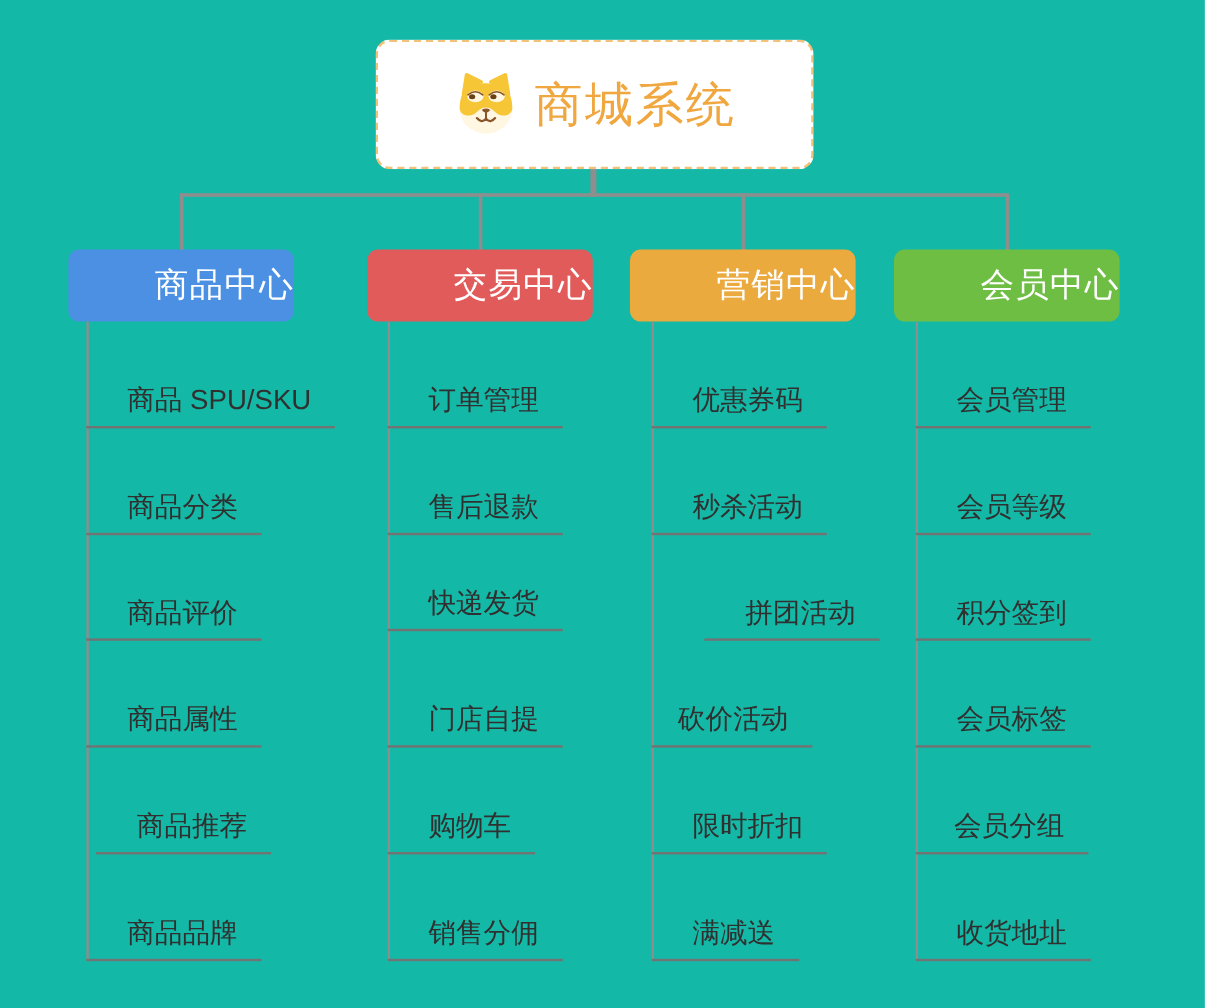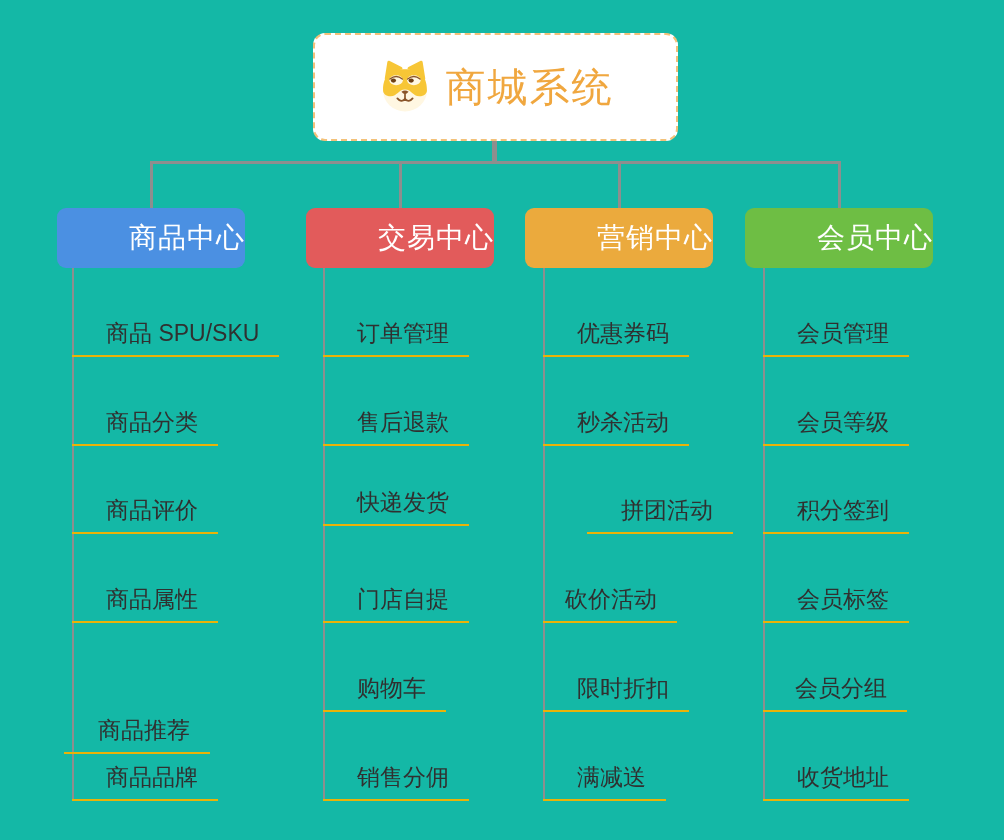--- a/index.html
+++ b/index.html
@@ -55,21 +55,21 @@
     cursor:default;
   }
   
   .leaf {
     position:absolute;
     font-size:23px;
     line-height:23px;
     color:#303030;
     white-space:nowrap;
     padding:0 20px 10px 34px;
-    border-bottom:2px solid #eab308;
+    border-bottom:2px solid #737373;
     cursor:default;
   }
 </style>
 </head>
 <body>
 
 <div class="canvas">
 
   <div class="line" style="left:492px; top:139px; width:5px; height:25px;"></div>
   <div class="line" style="left:150px; top:161px; width:690px; height:3px;"></div>
@@ -103,21 +103,21 @@
   <div id="branches-layer">
       <div class="line" style="left: 149.5px; top: 161px; width: 3px; height: 48px;"></div>
       <div class="branch-node" style="left: 57px; background: rgb(75, 144, 226);">
         <span>商品中心</span>
       </div>
       <div class="line" style="left: 72px; top: 268px; width: 2px; height: 533px;"></div>
       <div class="leaf" style="left: 72px; top: 322px;">商品 SPU/SKU</div>
       <div class="leaf" style="left: 72px; top: 411px;">商品分类</div>
       <div class="leaf" style="left: 72px; top: 499px;">商品评价</div>
       <div class="leaf" style="left: 72px; top: 588px;">商品属性</div>
-      <div class="leaf" style="left: 64px; top: 677px; margin-top: 42px;">商品推荐</div>
+      <div class="leaf" style="left: 80px; top: 677px;">商品推荐</div>
       <div class="leaf" style="left: 72px; top: 766px;">商品品牌</div>
       <div class="line" style="left: 398.5px; top: 161px; width: 3px; height: 48px;"></div>
       <div class="branch-node" style="left: 306px; background: rgb(226, 91, 91);">
         <span>交易中心</span>
       </div>
       <div class="line" style="left: 323px; top: 268px; width: 2px; height: 533px;"></div>
       <div class="leaf" style="left: 323px; top: 322px;">订单管理</div>
       <div class="leaf" style="left: 323px; top: 411px;">售后退款</div>
       <div class="leaf" style="left: 323px; top: 491px;">快递发货</div>
       <div class="leaf" style="left: 323px; top: 588px;">门店自提</div>

